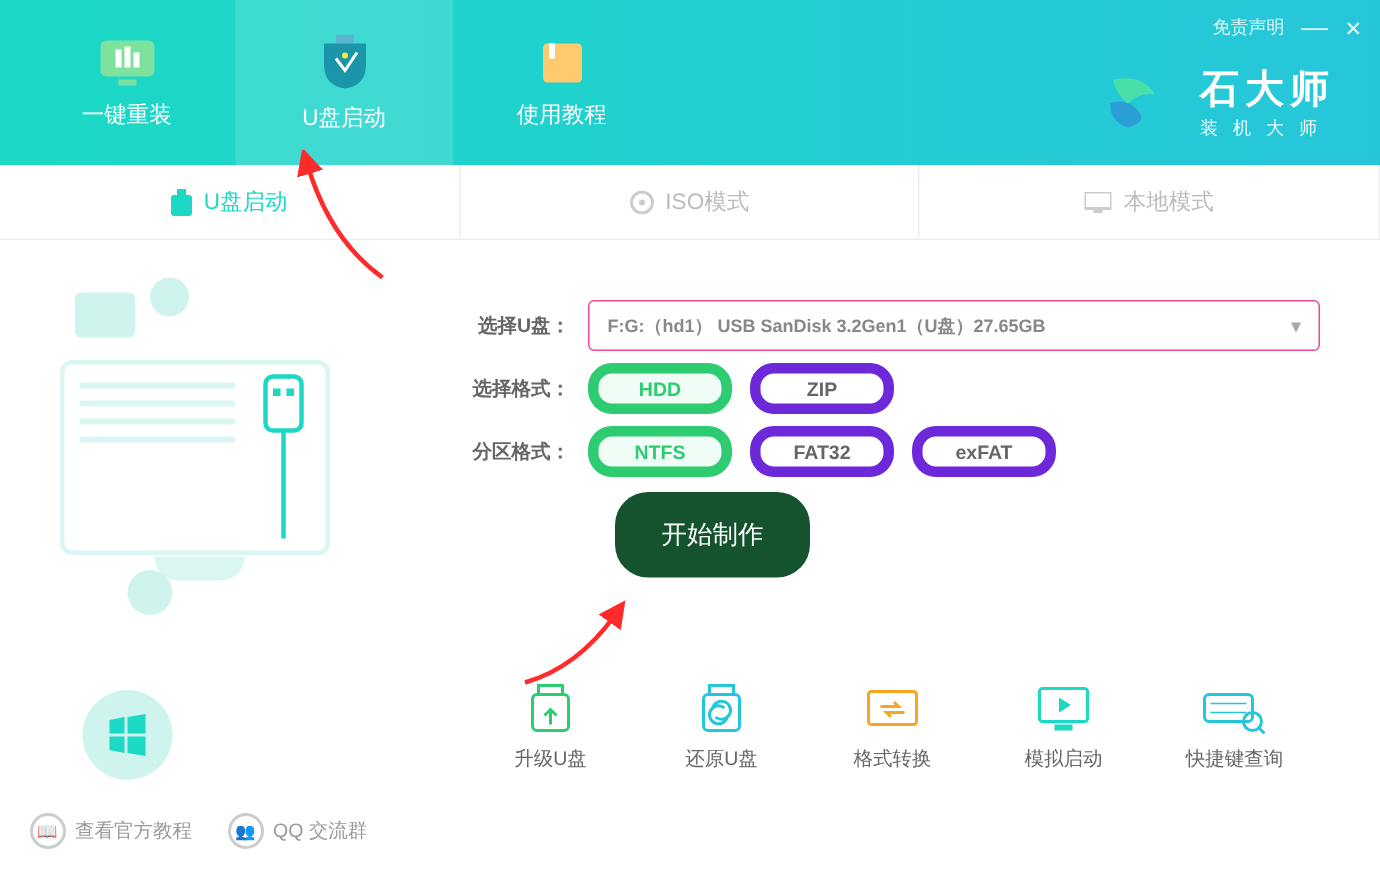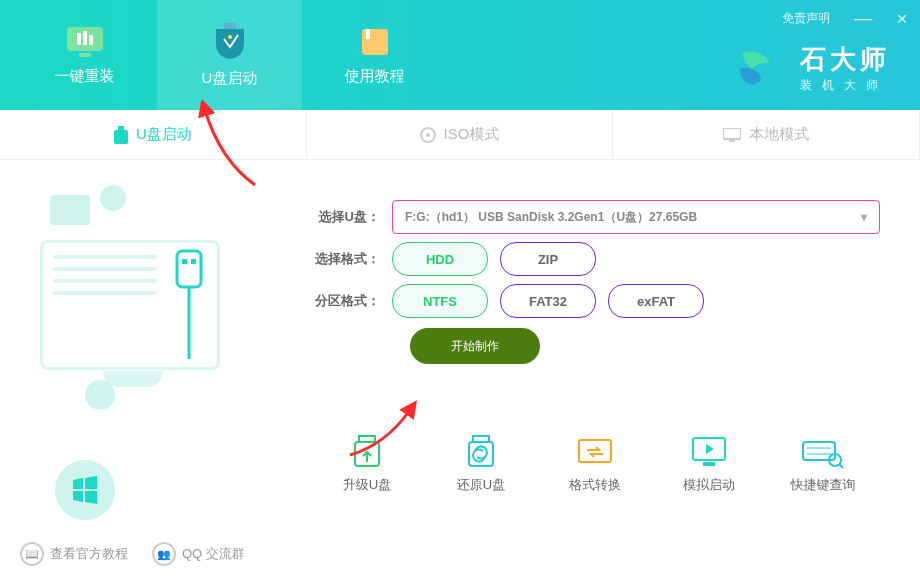--- a/index.html
+++ b/index.html
@@ -1,19 +1,19 @@
 <!DOCTYPE html>
 <html><head>
 <meta charset="utf-8">
 <style>
 * { margin: 0; padding: 0; box-sizing: border-box; }
 body { font-family: "Microsoft YaHei", sans-serif; width: 920px; height: 580px; overflow: hidden; background: #fff; }
 
 .header { background: linear-gradient(to right, #1bd9c4, #26c6da); height: 110px; position: relative; display: flex; }
-.titlebar { position: absolute; top: 8px; right: 12px; display: flex; align-items: center; gap: 24px; color: #e0f7f5; font-size: 12px; }
+.titlebar { position: absolute; top: 8px; right: 12px; display: flex; align-items: center; gap: 11px; color: #e0f7f5; font-size: 12px; }
 .titlebar span { cursor: pointer; }
 
 .nav-tabs { display: flex; height: 100%; padding-left: 12px; }
 .nav-tab { width: 145px; display: flex; flex-direction: column; align-items: center; justify-content: center; color: #fff; font-size: 15px; gap: 8px; cursor: pointer; }
 .nav-tab.active { background: rgba(255,255,255,0.15); }
 
 .brand { position: absolute; right: 30px; top: 42px; display: flex; align-items: center; gap: 10px; }
 .brand-text { color: #fff; margin-left: 12px; }
 .brand-title { font-size: 26px; font-weight: bold; letter-spacing: 4px; }
 .brand-sub { font-size: 12px; letter-spacing: 10px; opacity: 0.9; }
@@ -32,25 +32,25 @@
 .shape.gear { left: 85px; top: 220px; width: 30px; height: 30px; background: #cff4ed; border-radius: 50%; }
 .shape.circ { left: 100px; top: 25px; width: 26px; height: 26px; background: #cff4ed; border-radius: 50%; }
 .monitor-lines { position: absolute; left: 10px; top: 12px; right: 60px; display: flex; flex-direction: column; gap: 8px; }
 .monitor-lines div { height: 4px; background: #d9f6f2; border-radius: 2px; }
 
 .form-area { flex: 1; padding: 40px 40px 0 10px; font-size: 13px; color: #666; }
 .form-row { display: flex; align-items: center; margin-bottom: 8px; gap: 12px; font-weight: bold; }
 .form-label { width: 70px; text-align: right; }
 .select-box { flex: 1; height: 34px; border: 1px solid #ec4899; border-radius: 4px; display: flex; align-items: center; padding: 16px 12px; color: #888; font-size: 12px; position: relative; cursor: pointer; }
 .select-box .caret { position: absolute; right: 12px; color: #aaa; }
-.opt-btn { width: 96px; height: 34px; border: 1px solid #6d28d9; border-radius: 16px; display: flex; align-items: center; justify-content: center; font-size: 13px; color: #666; cursor: pointer; }
+.opt-btn { width: 96px; height: 34px; border: 7px solid #6d28d9; border-radius: 16px; display: flex; align-items: center; justify-content: center; font-size: 13px; color: #666; cursor: pointer; }
 .opt-btn.selected { border-color: #2ecc71; color: #2ecc71; background: #f0fdf6; }
 
 .start-row { display: flex; align-items: center; gap: 30px; margin-top: 10px; }
-.start-btn { width: 130px; height: 36px; background: #4d7c0f; color: #fff; border-radius: 22px; display: flex; align-items: center; justify-content: center; font-size: 12px; cursor: pointer; }
+.start-btn { width: 130px; height: 57px; background: #14532d; color: #fff; border-radius: 22px; display: flex; align-items: center; justify-content: center; font-size: 17px; cursor: pointer; }
 .tip { font-size: 12px; color: #999; }
 .tip .tip-label { color: #ff9933; }
 
 .toolbar { display: flex; justify-content: space-around; padding: 0 300px 0 380px; margin-top: 50px; }
 .tool-item { display: flex; flex-direction: column; align-items: center; gap: 6px; font-size: 13px; color: #666; cursor: pointer; width: 100px; }
 
 .footer { position: absolute; bottom: 14px; left: 20px; display: flex; gap: 24px; }
 .footer-btn { display: flex; align-items: center; gap: 6px; color: #999; font-size: 13px; cursor: pointer; }
 .footer-btn .circ { width: 24px; height: 24px; border: 2px solid #ccc; border-radius: 50%; display: flex; align-items: center; justify-content: center; font-size: 11px; }
 

